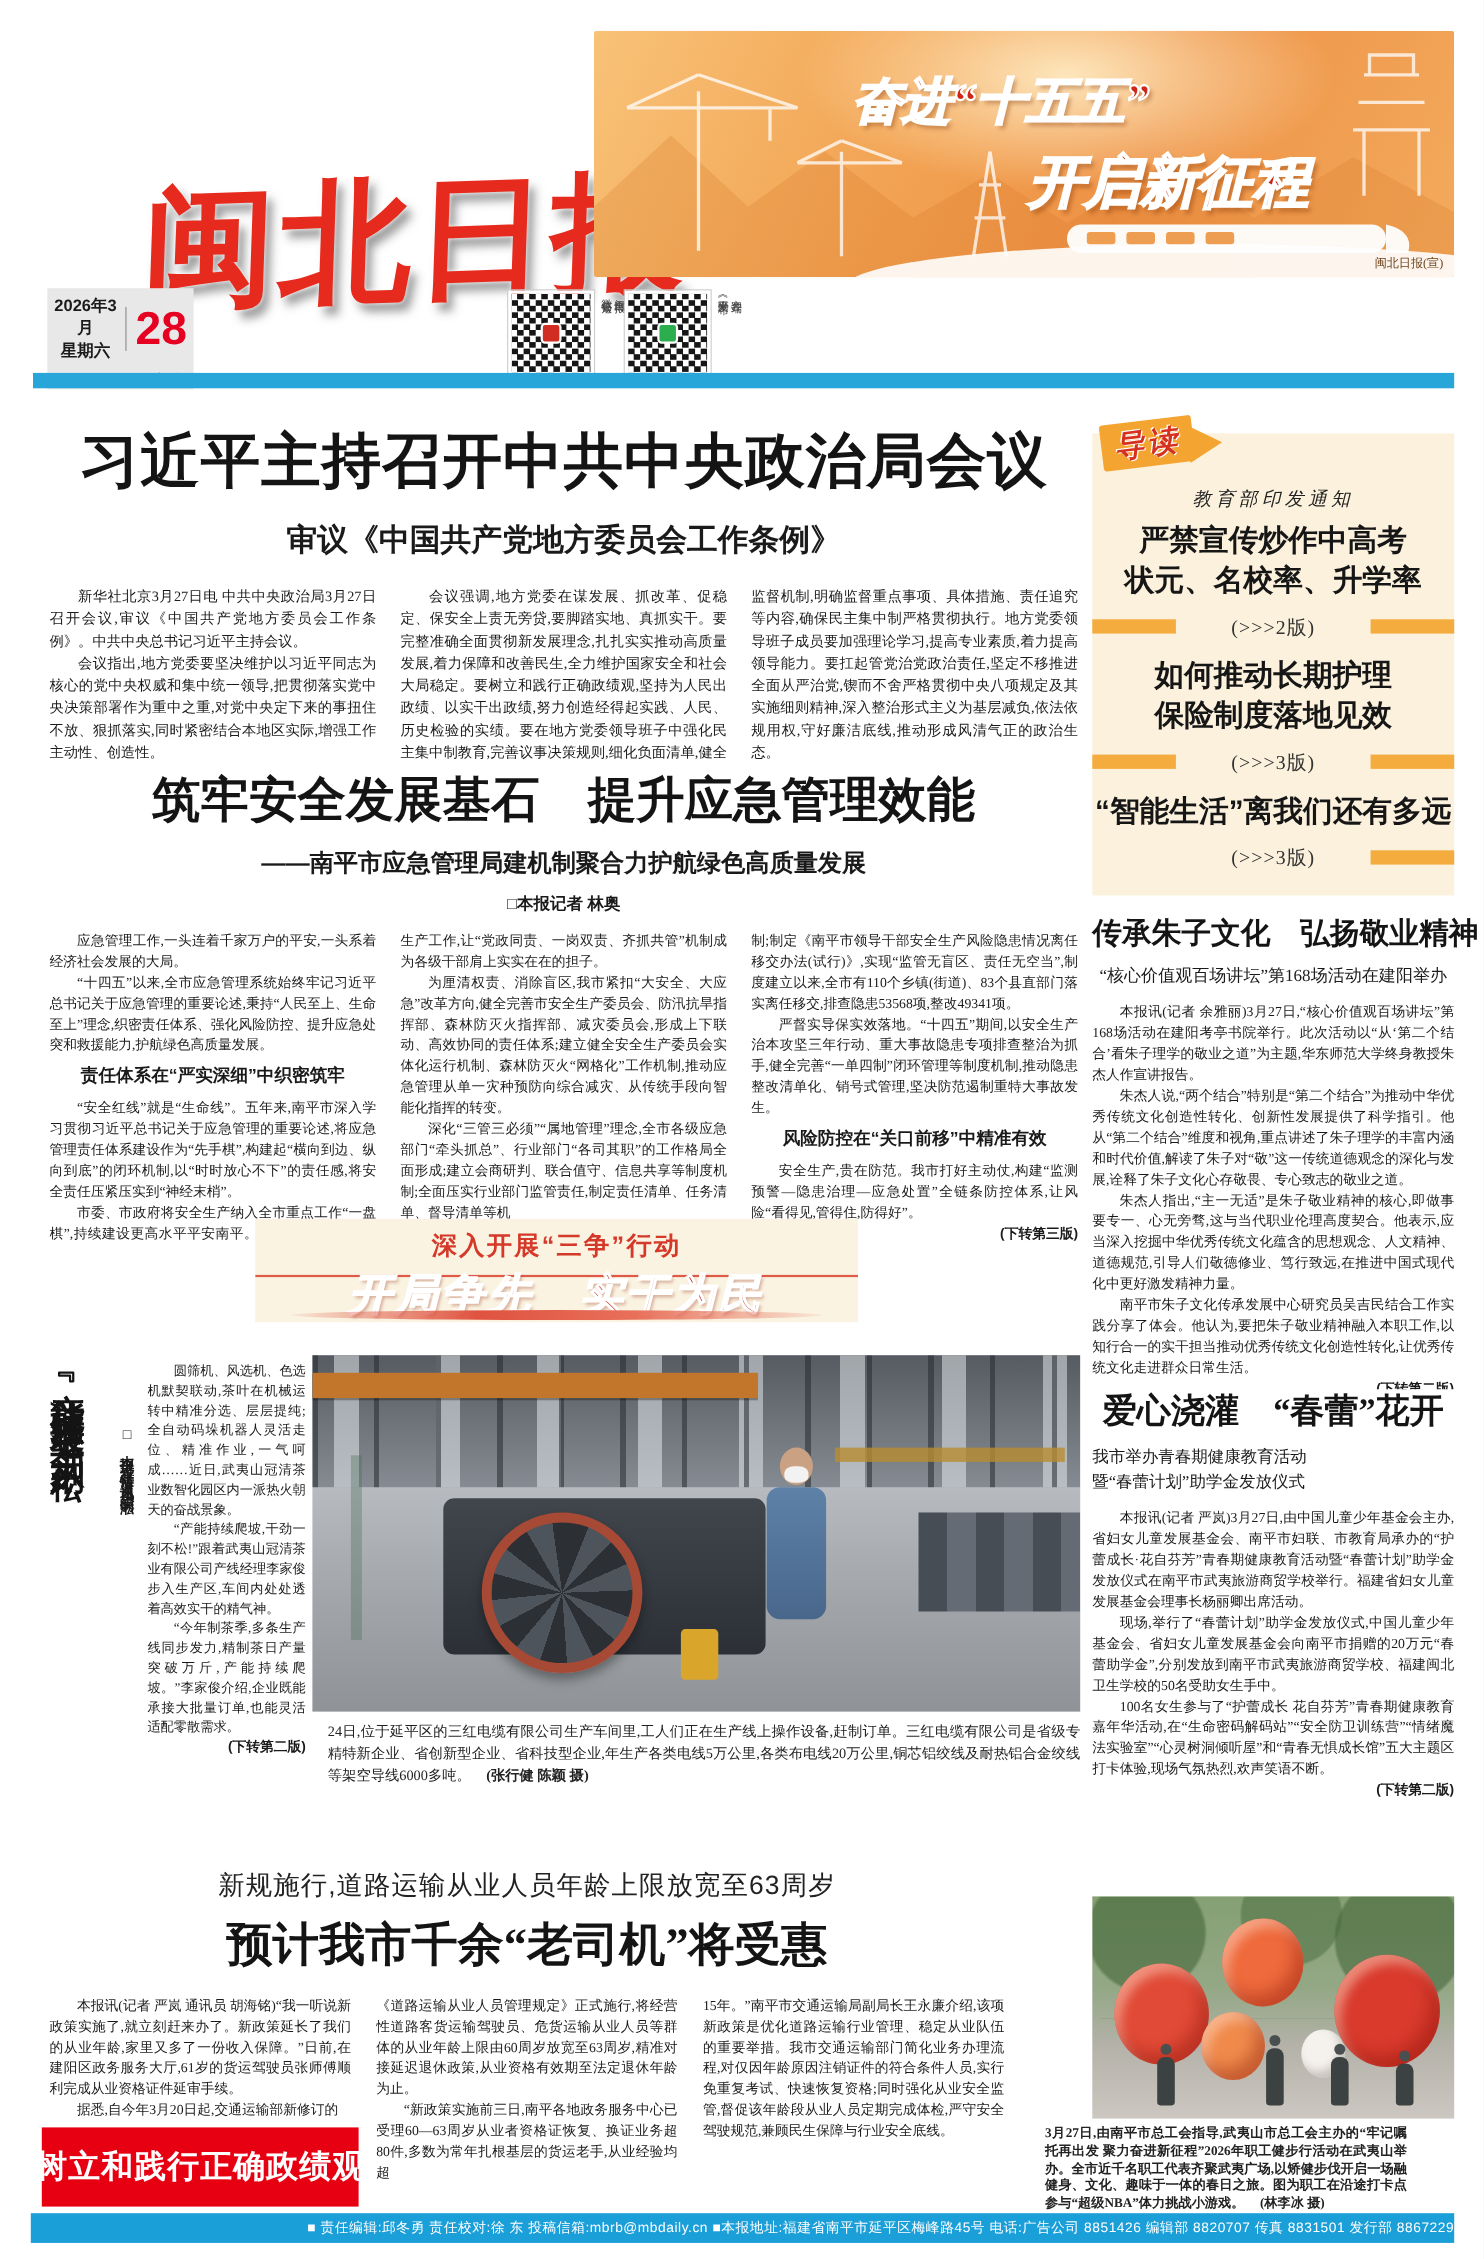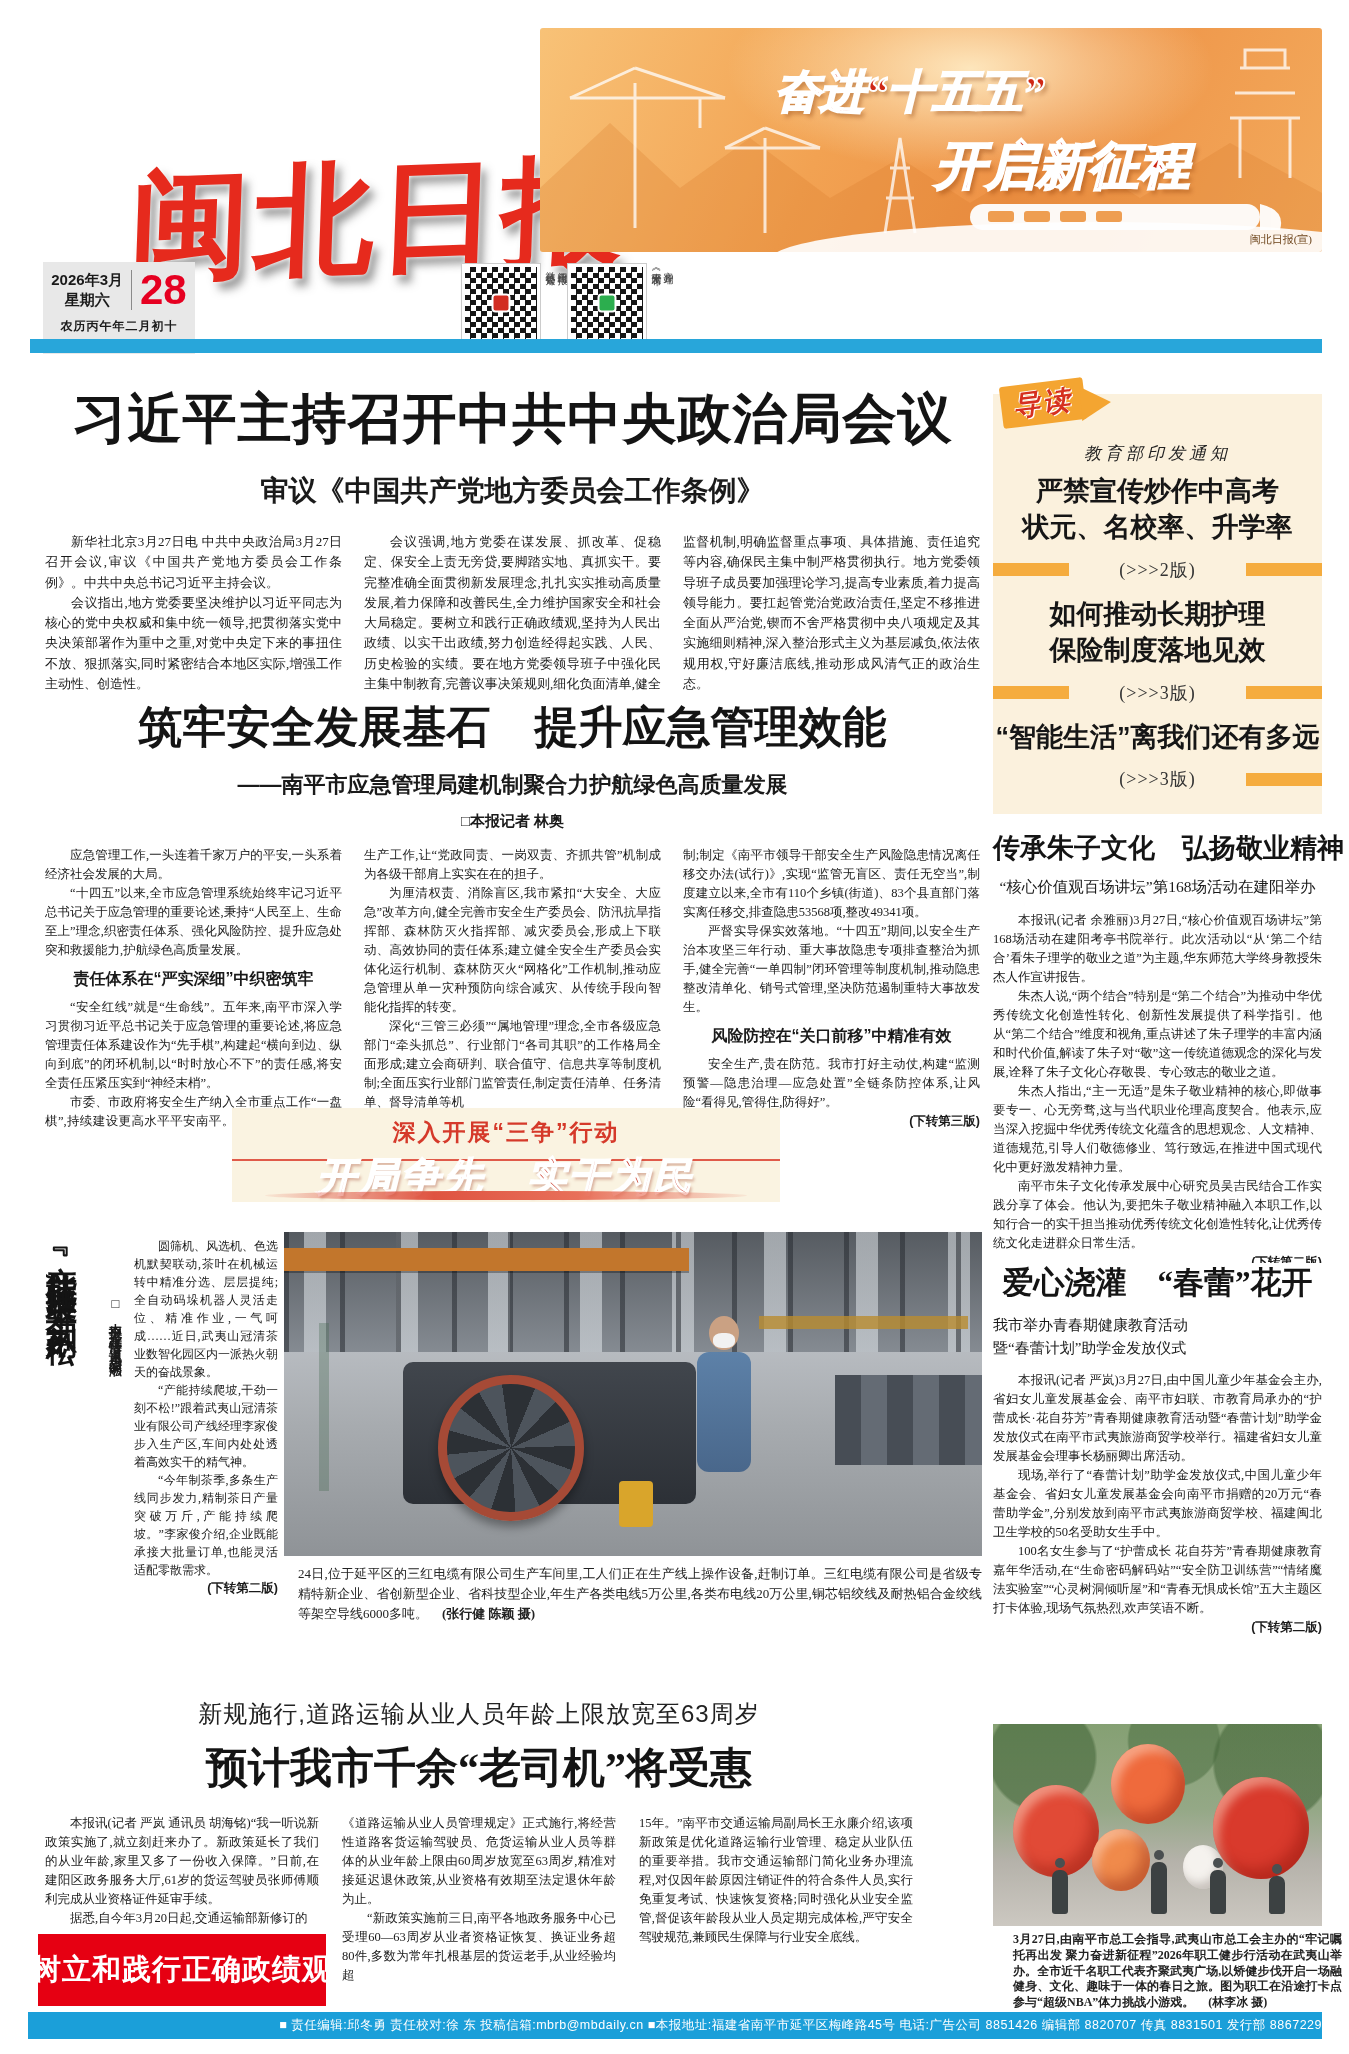--- a/index.html
+++ b/index.html
@@ -18,21 +18,21 @@
   .banner{left:540px;top:28px;width:782px;height:224px;overflow:hidden;border-radius:3px;
     background:radial-gradient(ellipse at 55% 18%,rgba(255,238,200,.9) 0%,rgba(255,238,200,0) 40%),
                linear-gradient(115deg,#f8c277 0%,#f2a252 38%,#ee9246 62%,#f3ab5d 100%);}
   .banner svg{position:absolute;left:0;top:0;}
   .banner-l1{position:absolute;top:34px;left:235px;font-size:45px;font-weight:900;font-style:italic;
     color:#cf2715;-webkit-text-stroke:2px #fff;text-shadow:3px 4px 4px rgba(130,50,0,.4);white-space:nowrap;}
   .banner-l2{position:absolute;top:104px;left:395px;font-size:51px;font-weight:900;font-style:italic;
     color:#c92410;-webkit-text-stroke:2px #fff;text-shadow:3px 4px 4px rgba(130,50,0,.4);white-space:nowrap;}
   .banner-credit{position:absolute;right:10px;bottom:5px;font-size:11px;color:#6b4218;}
 
-  .dateblock{left:43px;top:262px;width:152px;height:92px;background:#e8e8e8;box-sizing:border-box;padding:7px 6px 15px;}
+  .dateblock{left:43px;top:262px;width:133px;height:92px;background:#e8e8e8;box-sizing:border-box;padding:7px 6px 15px;}
   .daterow{display:flex;align-items:center;justify-content:center;}
   .date-ym{font-size:15px;font-weight:700;text-align:center;line-height:1.35;}
   .date-sep{width:1px;height:40px;background:#8a8a8a;margin:0 8px;}
   .date-day{font-size:42px;font-weight:900;color:#e60021;line-height:1;}
   .date-lunar{font-size:12px;font-weight:700;text-align:center;margin-top:7px;letter-spacing:1px;}
 
   .pubinfo{left:198px;top:260px;width:262px;font-size:13px;line-height:21px;color:#333;}
   .pub-l1{font-size:14.5px;font-weight:700;color:#111;}
   .pub-l2 b{font-size:14px;color:#111;}
   .pub-l2 span{color:#8a8a8a;}
@@ -153,21 +153,21 @@
                radial-gradient(circle at 85% 35%,rgba(55,90,45,.5) 0 20%,transparent 21%);}
   .balloon{position:absolute;border-radius:50%;box-shadow:inset -8px -10px 14px rgba(120,10,0,.35),inset 6px 8px 10px rgba(255,220,200,.5);}
   .b1{left:6%;top:30%;width:86px;height:92px;background:#e14a36;}
   .b2{left:36%;top:10%;width:74px;height:80px;background:#ef6a3c;}
   .b3{right:4%;top:26%;width:96px;height:102px;background:#d93a2c;}
   .b4{left:30%;top:52%;width:58px;height:62px;background:#f08a4b;}
   .b5{right:30%;top:60%;width:40px;height:44px;background:#f5f2ee;box-shadow:inset -5px -6px 8px rgba(120,110,100,.35);}
   .person{position:absolute;bottom:6%;width:16px;height:44px;border-radius:7px 7px 3px 3px;background:#3c4142;}
   .person::before{content:"";position:absolute;top:-12px;left:3px;width:10px;height:10px;border-radius:50%;background:#4a4f50;}
   .ps1{left:18%;} .ps2{left:48%;height:52px;} .ps3{left:66%;} .ps4{left:84%;height:38px;}
-  .photo2-caption{left:1013px;top:1932px;width:329px;font-size:12px;line-height:1.32;font-weight:600;color:#222;}
+  .photo2-caption{left:950px;top:1932px;width:329px;font-size:12px;line-height:1.32;font-weight:600;color:#222;}
 
   
   .drivers{left:45px;top:1698px;width:868px;}
   .drv-kicker{font-size:24px;text-align:center;letter-spacing:1px;
     font-family:"Liberation Sans","DejaVu Sans",sans-serif;color:#222;}
   .drv-h1{font-size:42px;font-weight:900;text-align:center;margin-top:10px;white-space:nowrap;color:#141414;}
   .drv-cols{display:flex;gap:23px;margin-top:18px;}
   .drv-cols .col{width:274px;font-size:12.5px;line-height:1.52;overflow:hidden;}
   .drv-c1{height:116px;} .drv-c2,.drv-c3{height:182px;}
 

